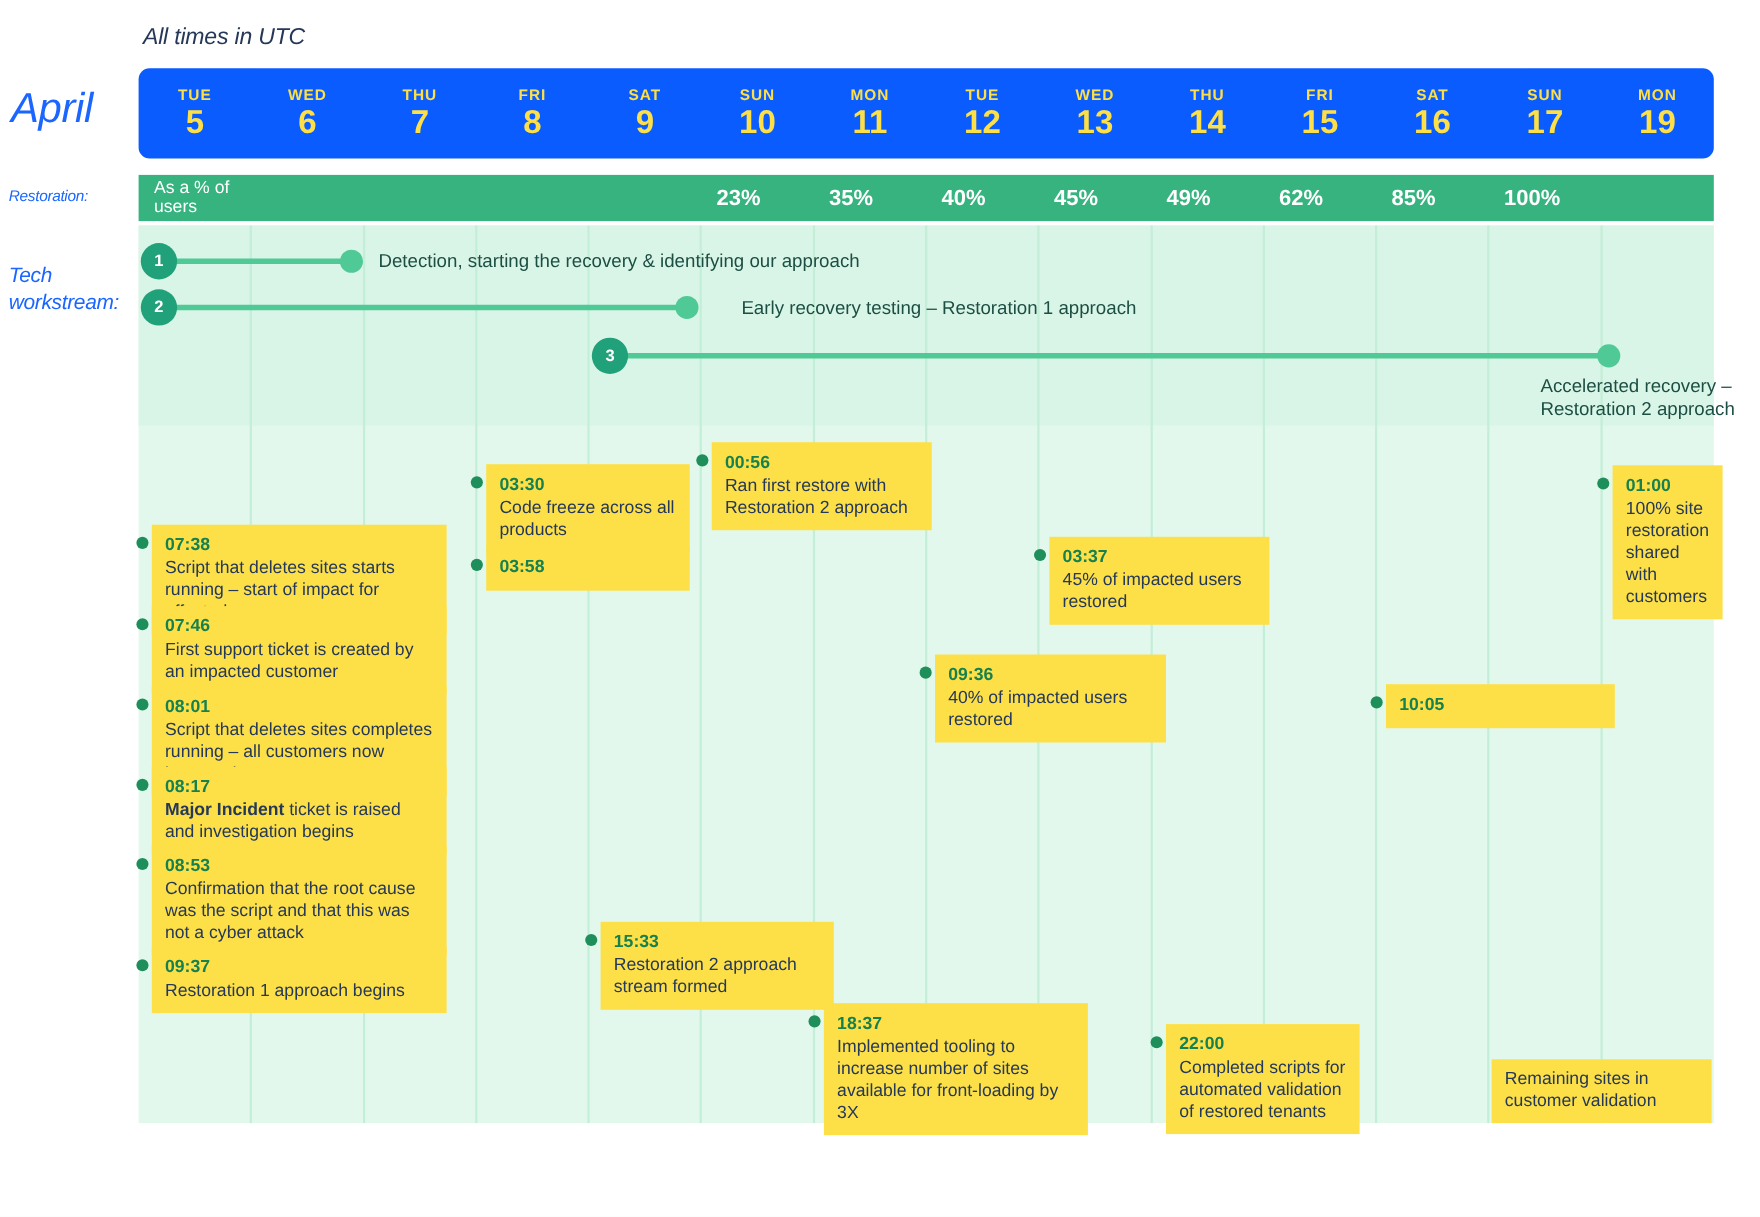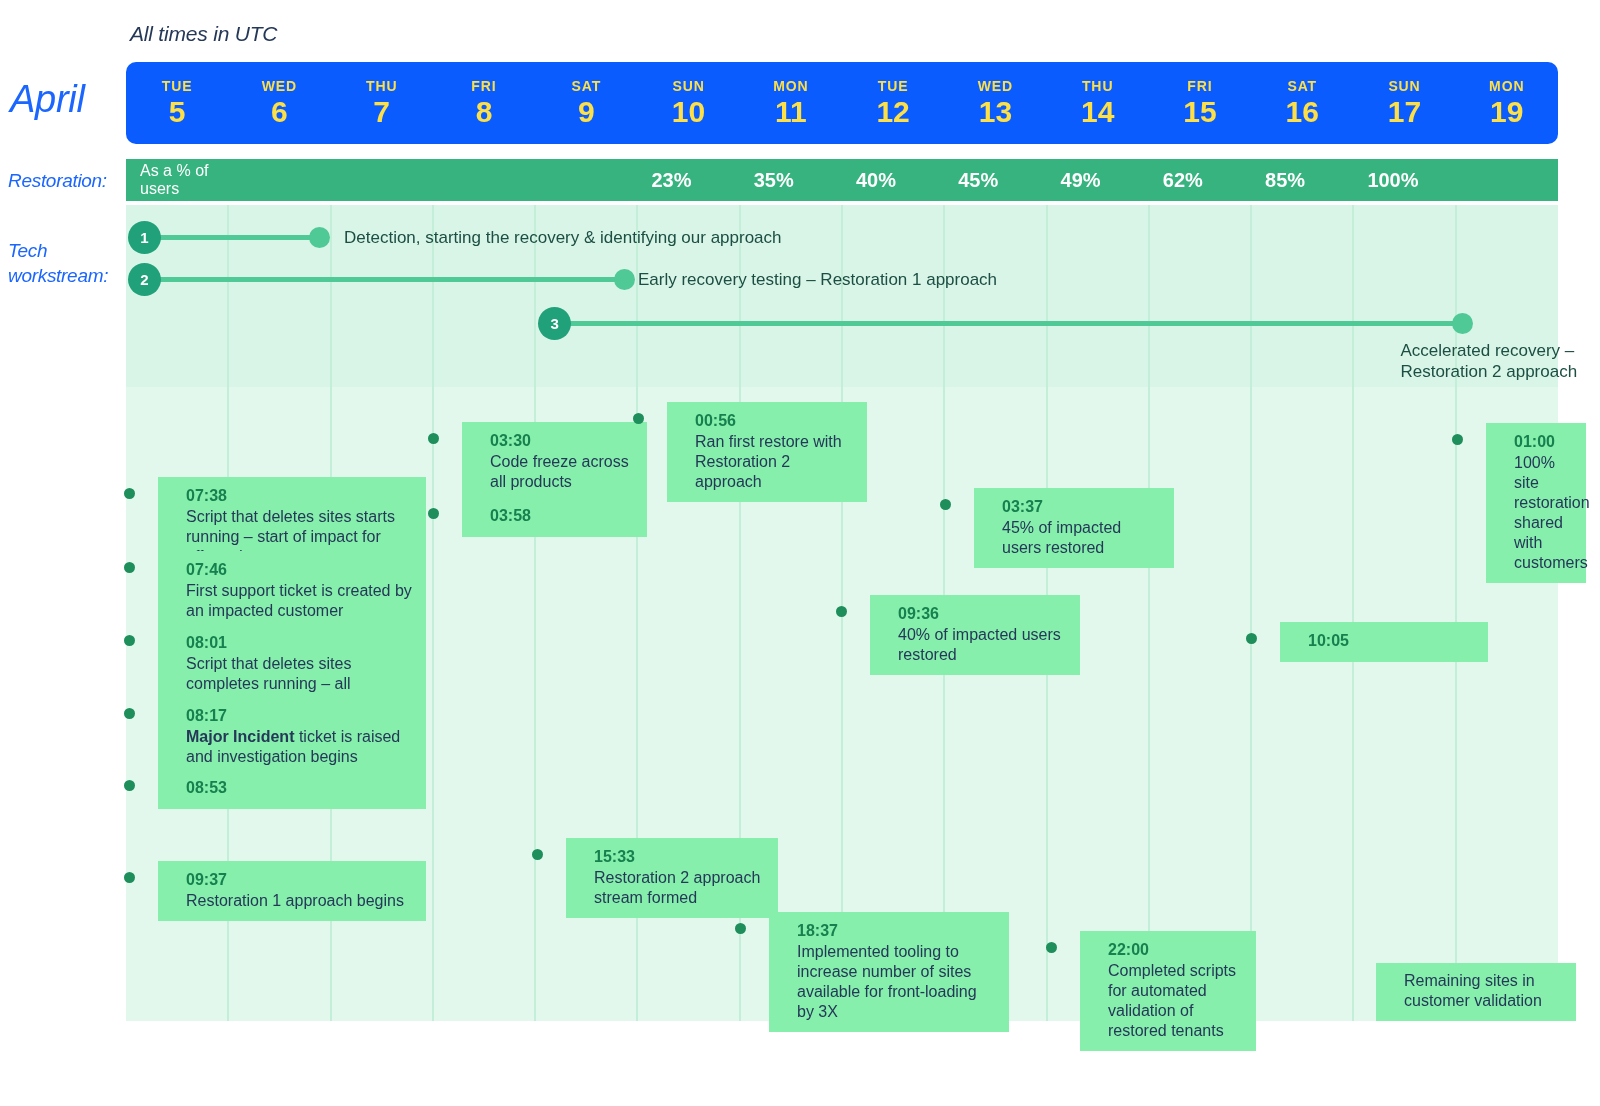--- a/index.html
+++ b/index.html
@@ -36,21 +36,21 @@
     color: #1B66FF;
     letter-spacing: -0.3px;
   }
   .rail-month {
     left: 10px; top: 78px;
     font-size: 38px;
     color: #1B66FF;
   }
   .rail-restoration {
     left: 8px; top: 170px;
-    font-size: 19px;
+    font-size: 14px;
     font-style: italic;
   }
   .rail-tech {
     left: 8px; top: 238px;
     font-size: 19px;
     line-height: 25px;
     width: 118px;
   }
 
   
@@ -165,23 +165,22 @@
   .event .dot {
     position: absolute;
     left: 0; top: 11px;
     width: 11px; height: 11px;
     border-radius: 50%;
     background: #1E8E5B;
   }
   .event .card {
     position: absolute;
     left: 14px; top: 0;
-    background: #86efac;
-    padding: 8px 12px 10px 28px;
-    margin-left: 20px;
+    background: #fde047;
+    padding: 8px 12px 10px 12px;
   }
   .event .time {
     font-size: 16px;
     font-weight: bold;
     color: #17804F;
     line-height: 21px;
     margin-bottom: 1px;
   }
   .event .desc {
     font-size: 16px;
@@ -297,21 +296,21 @@
     </div>
 
   <div id="overlay">
       <div class="ws-bar" style="left: 144px; top: 235px; width: 177px;"></div>
       <div class="ws-end" style="left: 309px; top: 227px;"></div>
       <div class="ws-badge" style="left: 128px; top: 221px;">1</div>
       <div class="ws-text" style="left: 344px; top: 227px;">Detection, starting the recovery &amp; identifying our approach</div>
       <div class="ws-bar" style="left: 144px; top: 277px; width: 482px;"></div>
       <div class="ws-end" style="left: 614px; top: 269px;"></div>
       <div class="ws-badge" style="left: 128px; top: 263px;">2</div>
-      <div class="ws-text" style="left: 638px; top: 269px;">Early recovery testing – Restoration 1 approach</div>
+      <div class="ws-text" style="left: 674px; top: 269px;">Early recovery testing – Restoration 1 approach</div>
       <div class="ws-bar" style="left: 554.143px; top: 321px; width: 910.286px;"></div>
       <div class="ws-end" style="left: 1452.43px; top: 313px;"></div>
       <div class="ws-badge" style="left: 538.143px; top: 307px;">3</div>
       <div class="ws-text" style="left: 1400.43px; top: 340px;">Accelerated recovery –
 Restoration 2 approach</div>
       <div class="event" style="left: 124px; top: 477px;">
         <div class="dot"></div>
         <div class="card" style="width: 268px;">
           <div class="time">07:38</div>
           <div class="desc">Script that deletes sites starts running – start of impact for affected users</div>
@@ -335,20 +334,21 @@
         <div class="dot"></div>
         <div class="card" style="width: 268px;">
           <div class="time">08:17</div>
           <div class="desc"><b>Major Incident</b><span> ticket is raised and investigation begins</span></div>
         </div>
       </div>
       <div class="event" style="left: 124px; top: 769px;">
         <div class="dot"></div>
         <div class="card" style="width: 268px;">
           <div class="time">08:53</div>
+          <div class="desc">Confirmation that the root cause was the script and that this was not a cyber attack</div>
         </div>
       </div>
       <div class="event" style="left: 124px; top: 861px;">
         <div class="dot"></div>
         <div class="card" style="width: 268px;">
           <div class="time">09:37</div>
           <div class="desc">Restoration 1 approach begins</div>
         </div>
       </div>
       <div class="event" style="left: 428px; top: 422px;">

